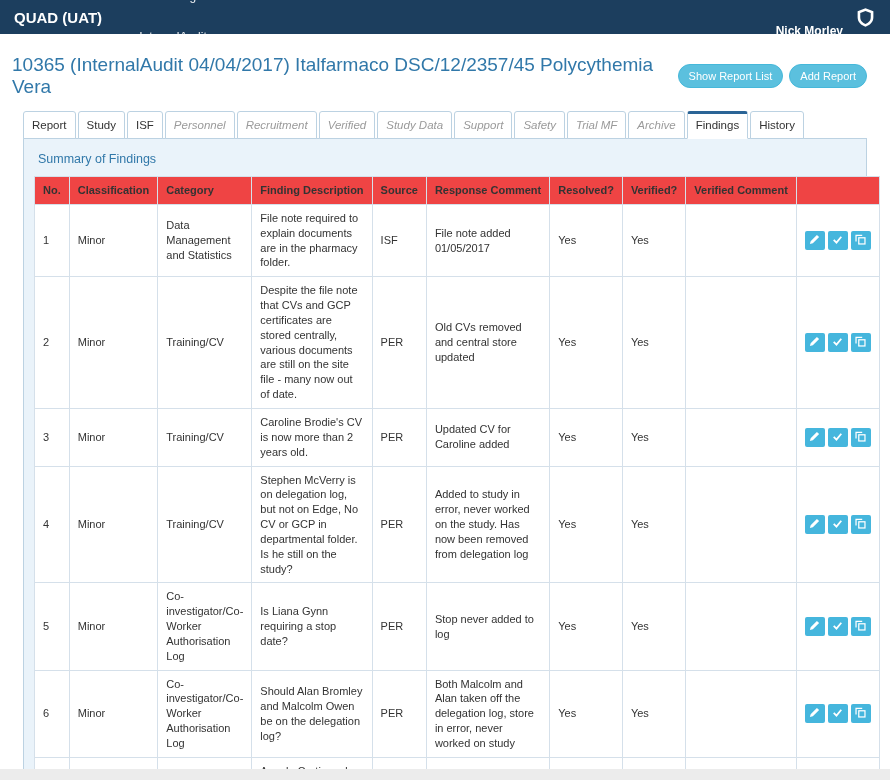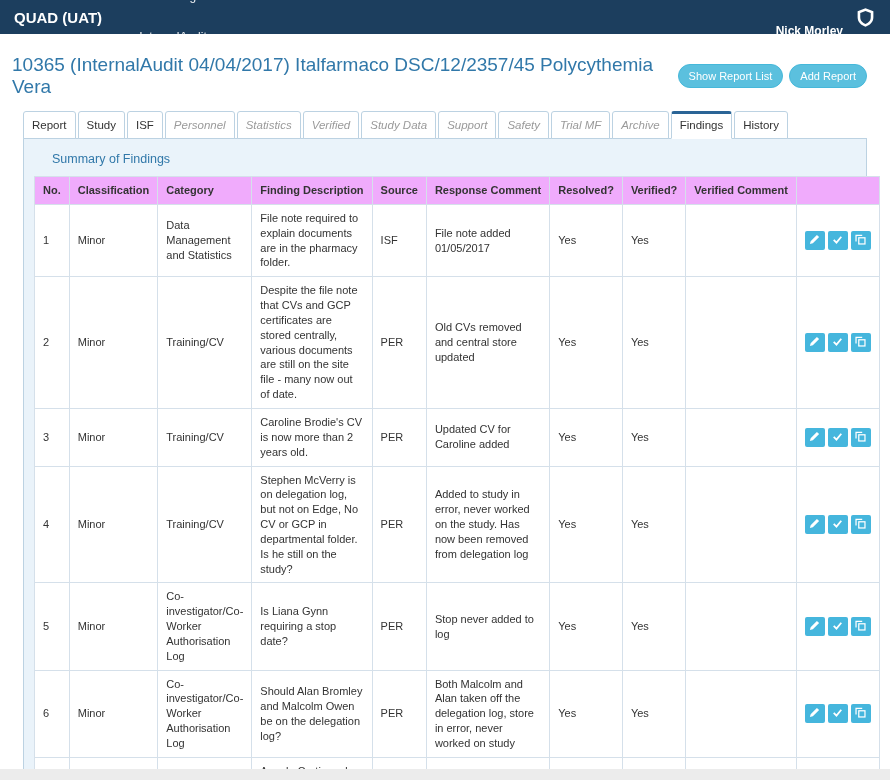--- a/index.html
+++ b/index.html
@@ -79,38 +79,38 @@
     padding-top: 5px;
     z-index: 2;
     font-weight: normal;
   }
 
   .panel {
     border: 1px solid #bcd2e2;
     background: #eaf3fa;
     padding: 8px 10px 16px 10px;
   }
-  .section-title { font-size: 12.5px; font-weight: normal; color: #3178a9; margin: 5px 0 10px 18px; }
+  .section-title { font-size: 12.5px; font-weight: normal; color: #3178a9; margin: 5px 0 10px 4px; }
 
   
   table.findings {
     width: 100%;
     border-collapse: collapse;
     background: #fff;
     font-size: 11px;
     margin-bottom: 14px;
   }
   table.findings th, table.findings td {
     border: 1px solid #d5e0ea;
     padding: 6px 8px;
     text-align: left;
     vertical-align: middle;
     line-height: 1.35;
   }
-  table.findings th { background: #f0abfc; font-weight: bold; color: #333; white-space: nowrap; margin-top: 24px; }
+  table.findings th { background: #ef4444; font-weight: bold; color: #333; white-space: nowrap; margin-top: 24px; }
   table.findings td { background: #fff; color: #333; }
 
   col.c-no { width: 32px; }
   col.c-class { width: 80px; }
   col.c-cat { width: 92px; }
   col.c-desc { width: 120px; }
   col.c-src { width: 48px; }
   col.c-resp { width: 122px; }
   col.c-res { width: 70px; }
   col.c-ver { width: 58px; }
@@ -161,21 +161,21 @@
       <button class="btn-info">Add Report</button>
     </div>
   </div>
 
   <div class="tabs-wrap">
     <ul class="tab-bar">
       <li class="tab">Report</li>
       <li class="tab">Study</li>
       <li class="tab">ISF</li>
       <li class="tab disabled">Personnel</li>
-      <li class="tab disabled">Statistics</li>
+      <li class="tab disabled">Recruitment</li>
       <li class="tab disabled">Verified</li>
       <li class="tab disabled">Study Data</li>
       <li class="tab disabled">Support</li>
       <li class="tab disabled">Safety</li>
       <li class="tab disabled">Trial MF</li>
       <li class="tab disabled">Archive</li>
       <li class="tab active">Findings</li>
       <li class="tab">History</li>
     </ul>
 

